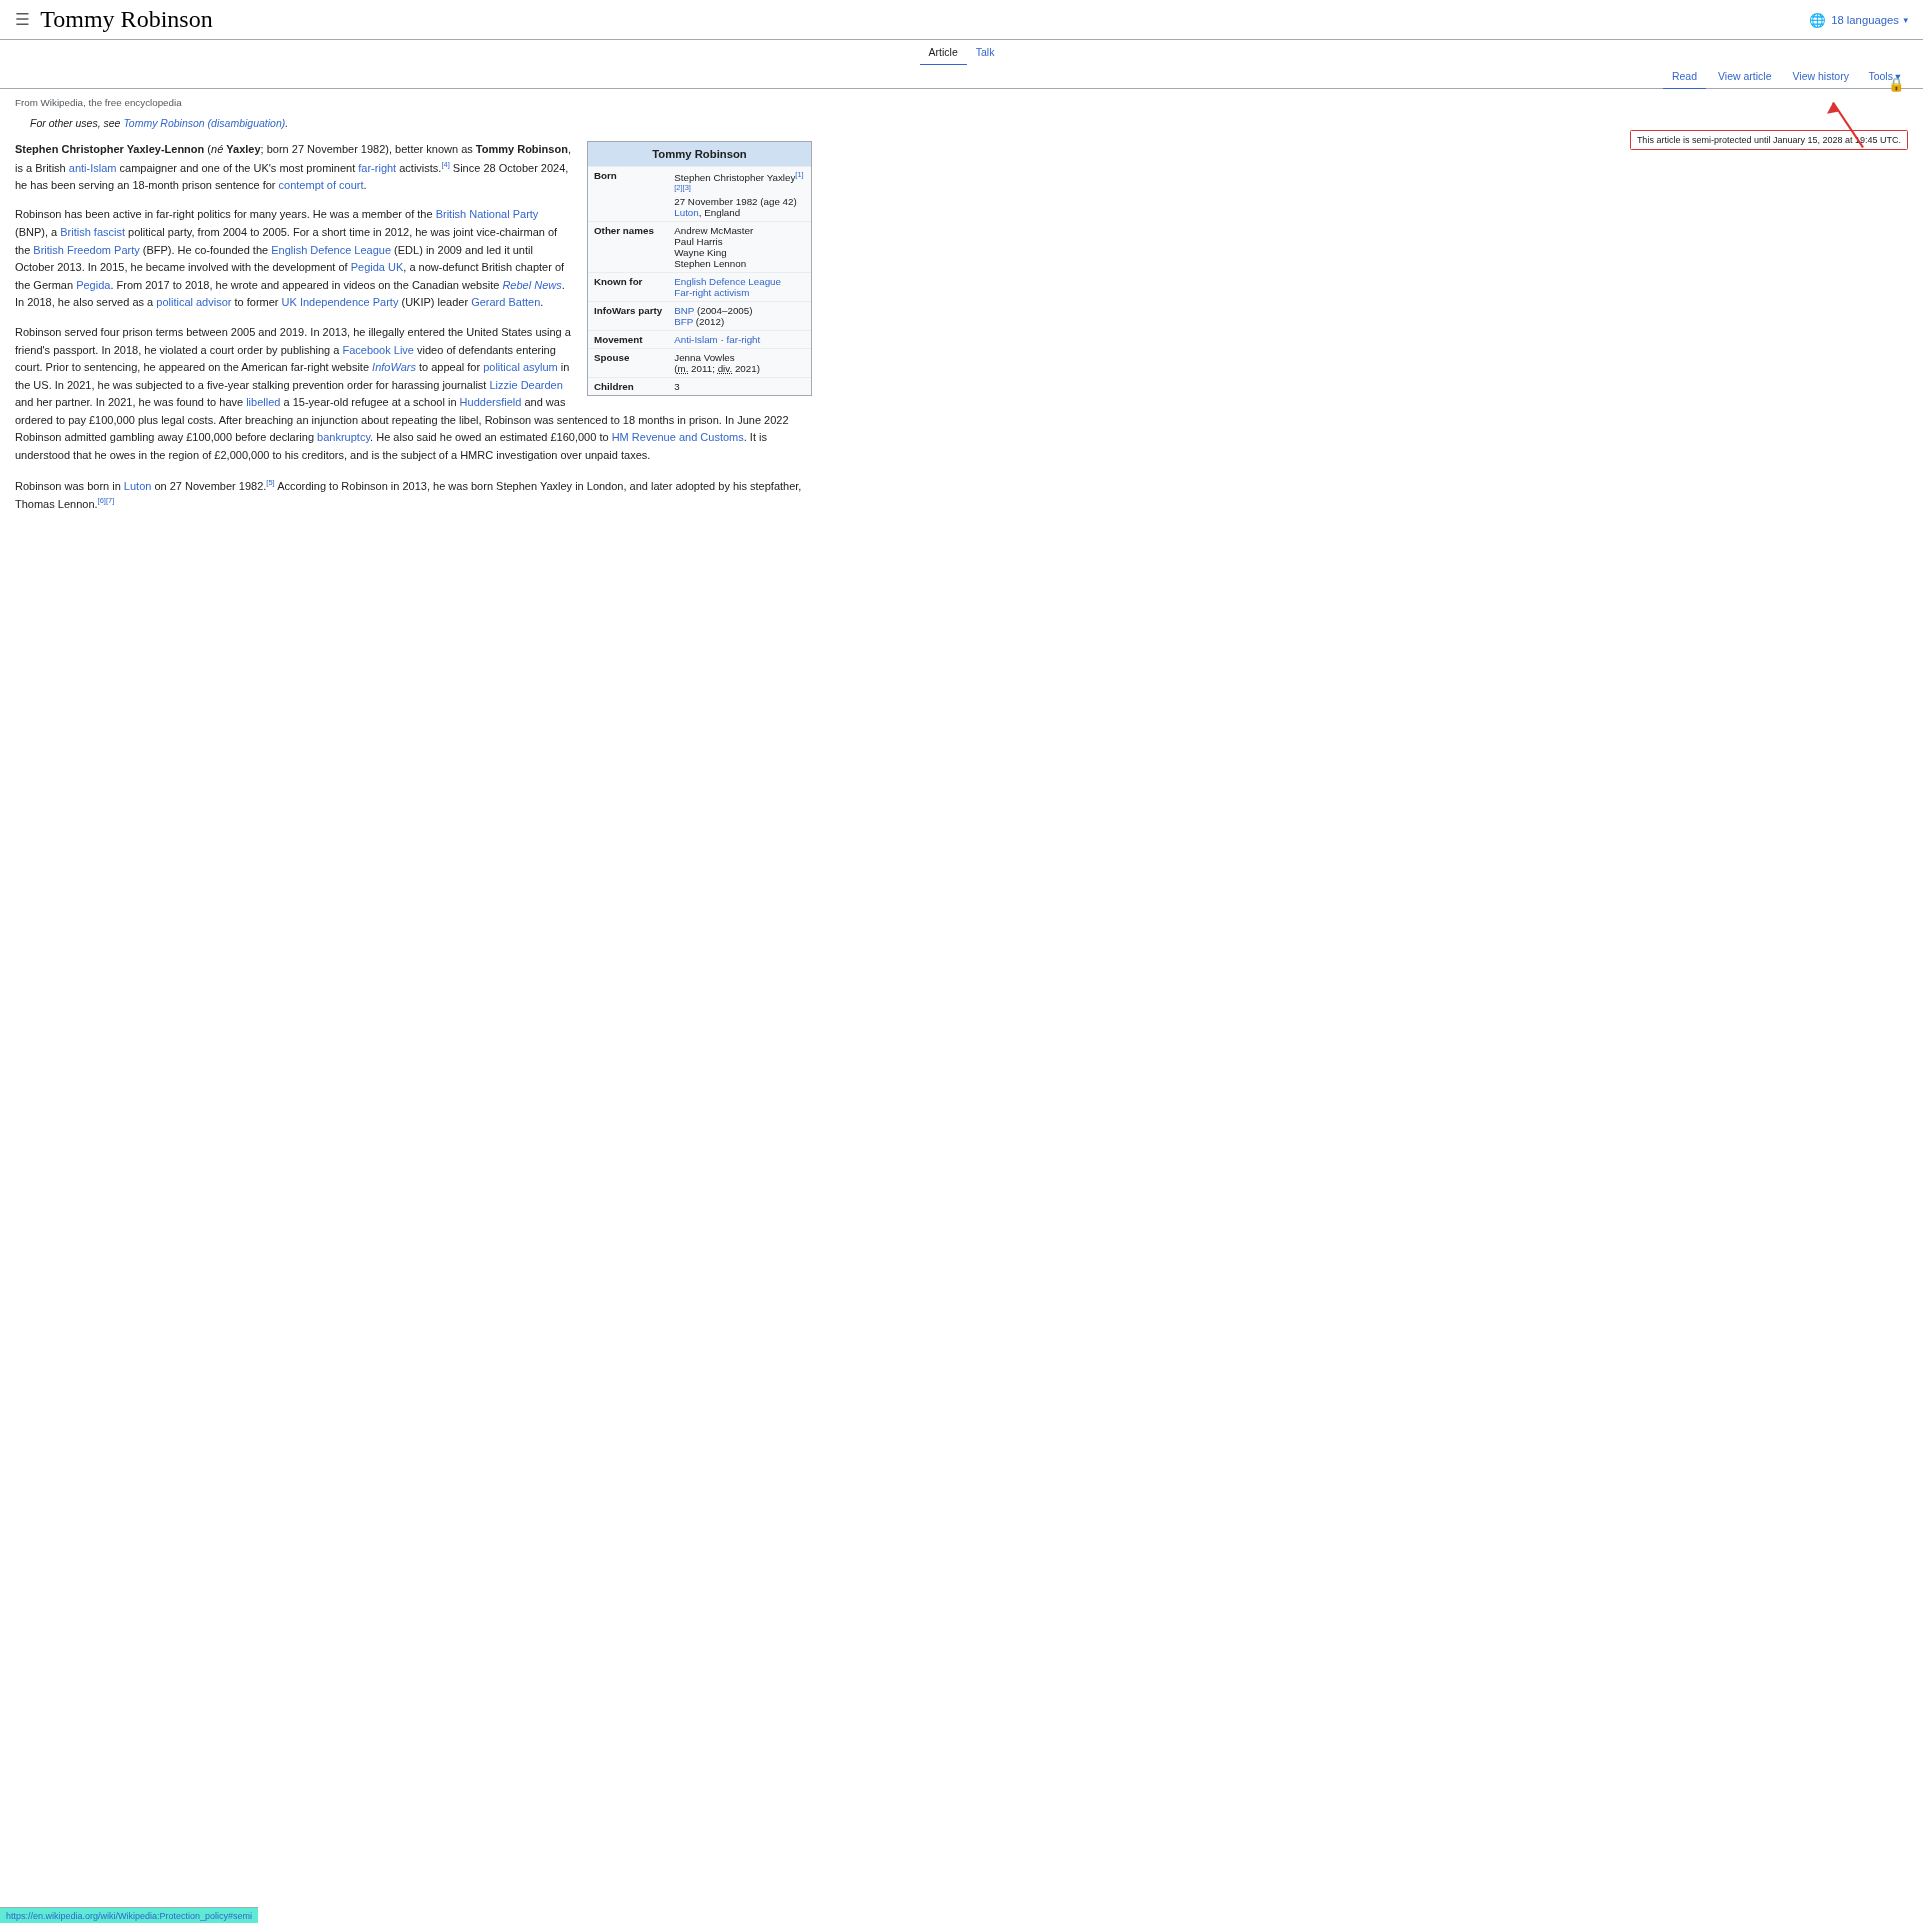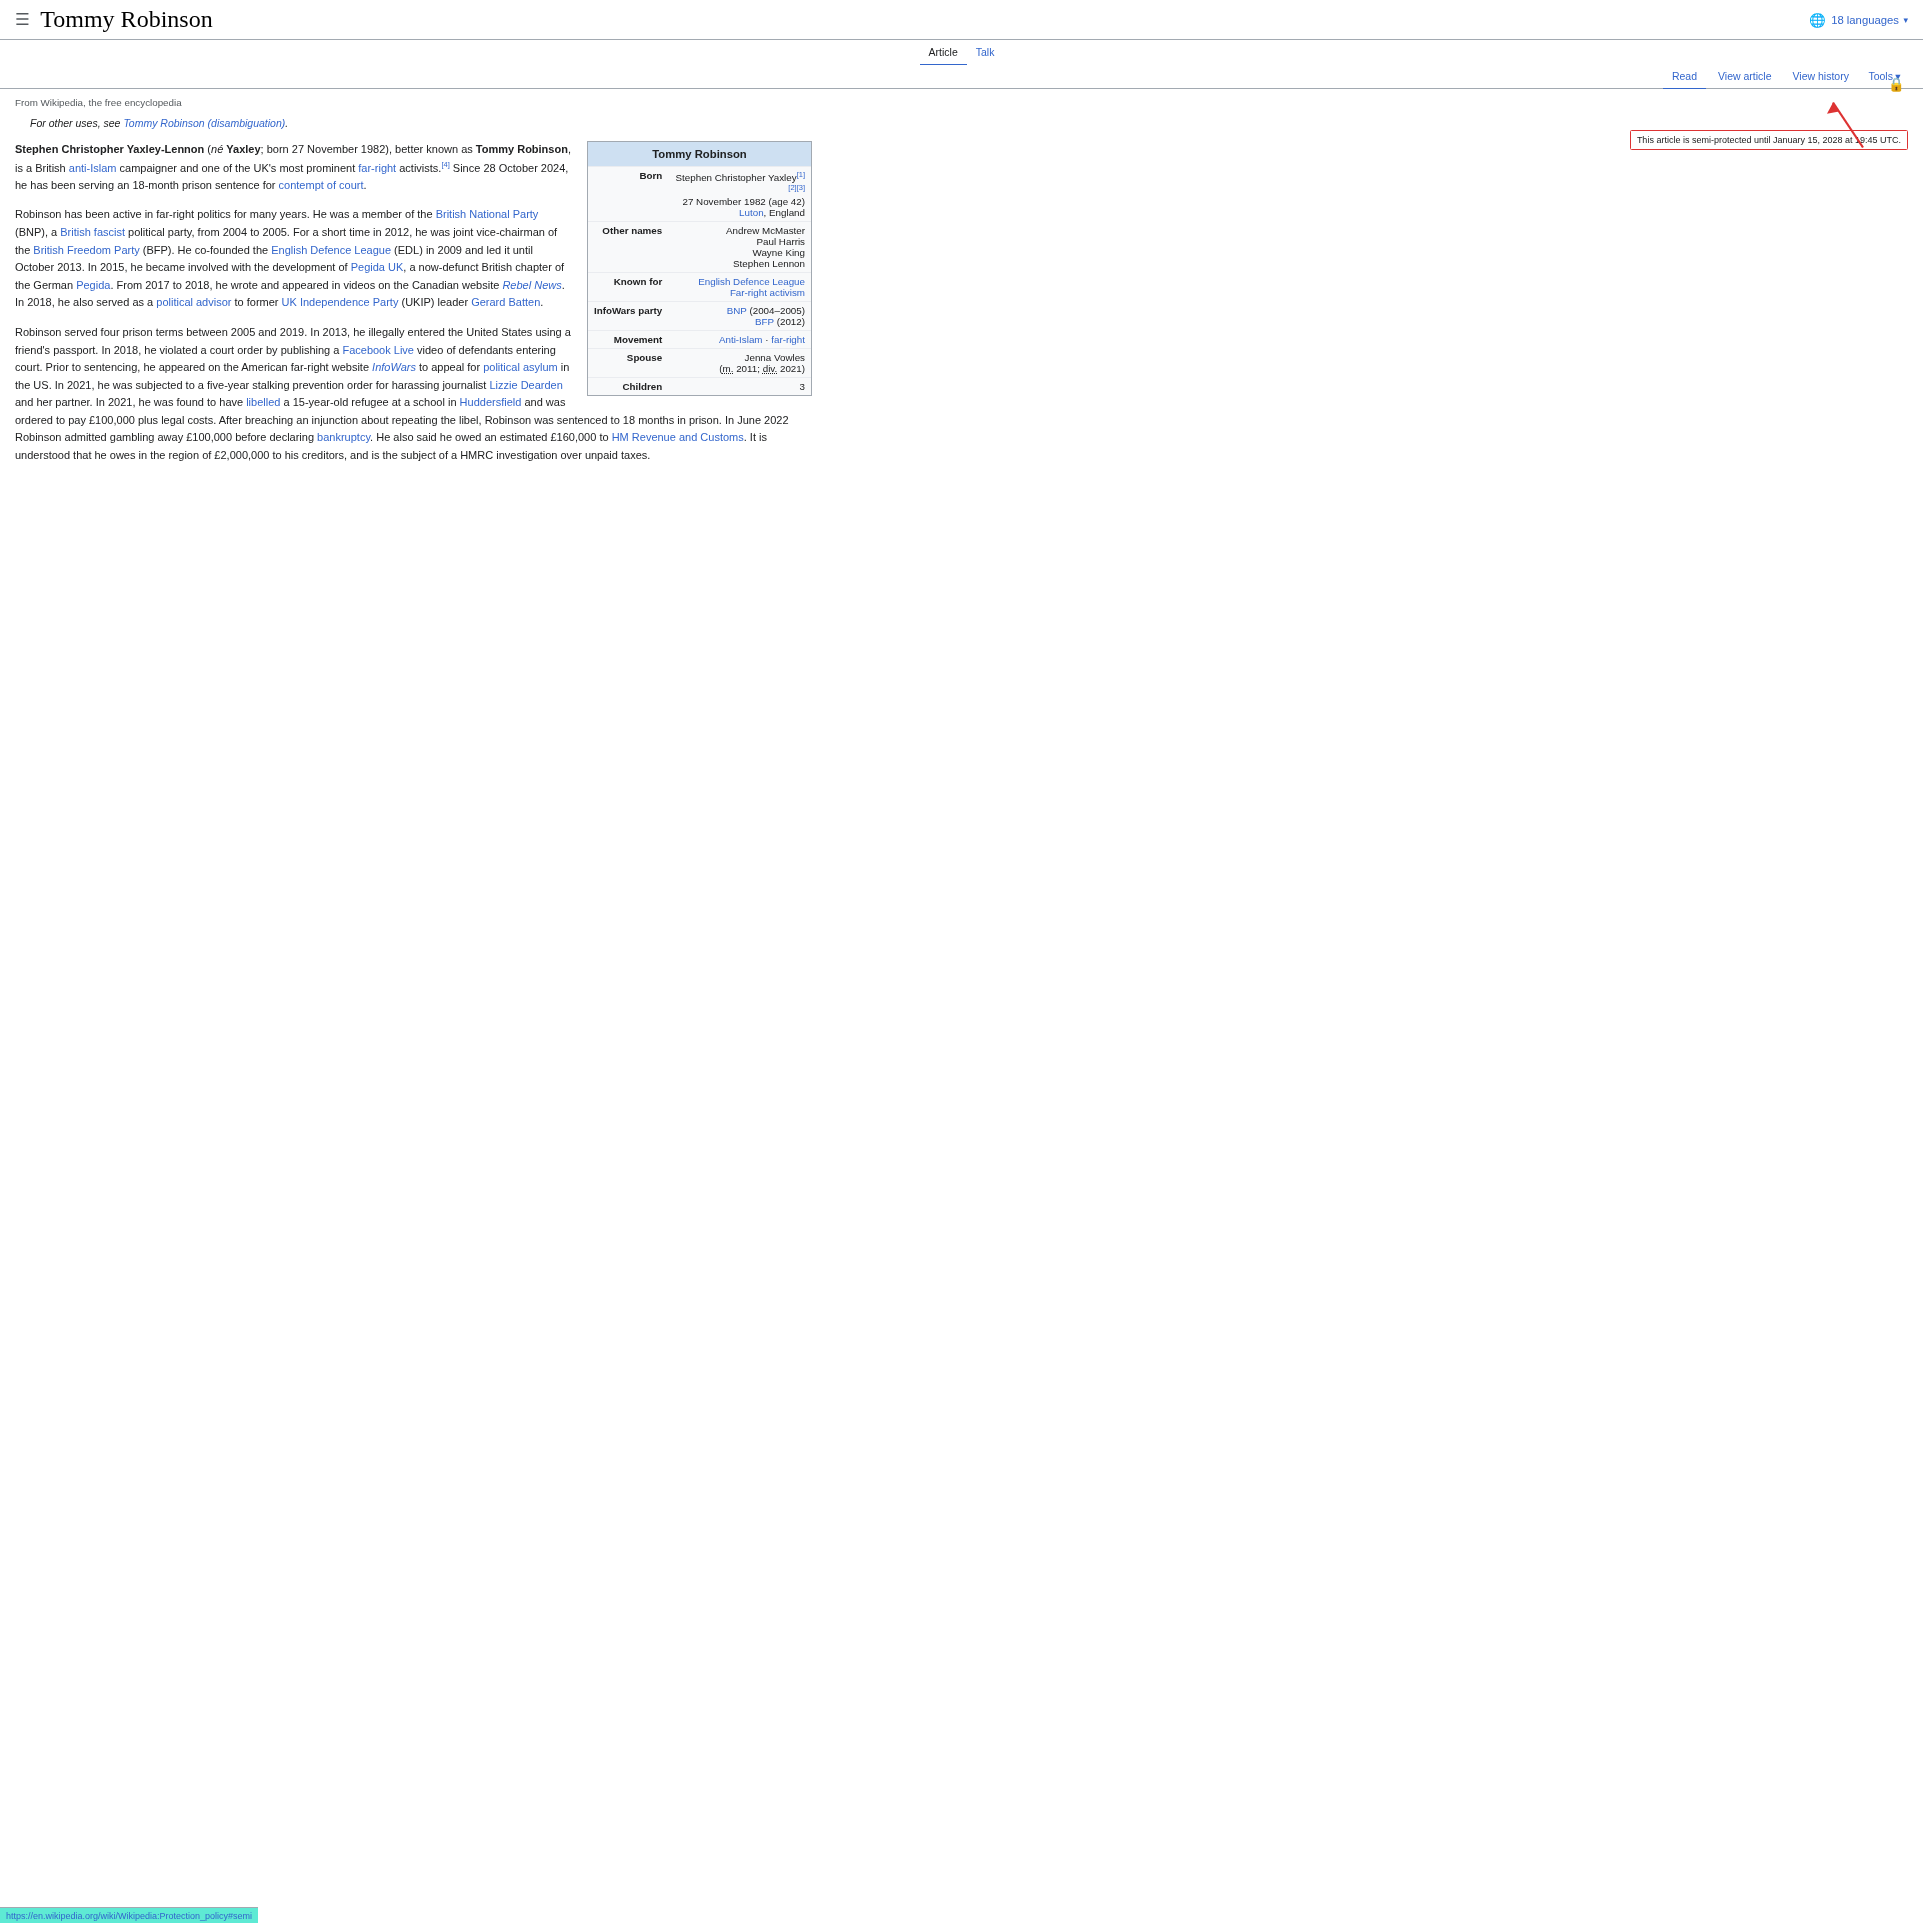--- a/index.html
+++ b/index.html
@@ -184,21 +184,20 @@
       text-align: center;
     }
     #infobox table {
       width: 100%;
       border-collapse: collapse;
     }
     #infobox td {
       padding: 3px 6px;
       vertical-align: top;
       border-top: 0.8px solid #eaecf0;
-      text-align: right;
     }
     #infobox td.label {
       font-weight: bold;
       white-space: nowrap;
       width: 68px;
     }
     sup { font-size: 7.5px; }
 
     
     #semi-protect {
@@ -351,18 +350,21 @@
 
       <p>
         Robinson has been active in far-right politics for many years. He was a member of the <a href="#">British National Party</a> (BNP), a <a href="#">British fascist</a> political party, from 2004 to 2005. For a short time in 2012, he was joint vice-chairman of the <a href="#">British Freedom Party</a> (BFP). He co-founded the <a href="#">English Defence League</a> (EDL) in 2009 and led it until October 2013. In 2015, he became involved with the development of <a href="#">Pegida UK</a>, a now-defunct British chapter of the German <a href="#">Pegida</a>. From 2017 to 2018, he wrote and appeared in videos on the Canadian website <a href="#"><em>Rebel News</em></a>. In 2018, he also served as a <a href="#">political advisor</a> to former <a href="#">UK Independence Party</a> (UKIP) leader <a href="#">Gerard Batten</a>.
       </p>
 
       <p>
         Robinson served four prison terms between 2005 and 2019. In 2013, he illegally entered the United States using a friend's passport. In 2018, he violated a court order by publishing a <a href="#">Facebook Live</a> video of defendants entering court. Prior to sentencing, he appeared on the American far-right website <a href="#"><em>InfoWars</em></a> to appeal for <a href="#">political asylum</a> in the US. In 2021, he was subjected to a five-year stalking prevention order for harassing journalist <a href="#">Lizzie Dearden</a> and her partner. In 2021, he was found to have <a href="#">libelled</a> a 15-year-old refugee at a school in <a href="#">Huddersfield</a> and was ordered to pay £100,000 plus legal costs. After breaching an injunction about repeating the libel, Robinson was sentenced to 18 months in prison. In June 2022 Robinson admitted gambling away £100,000 before declaring <a href="#">bankruptcy</a>. He also said he owed an estimated £160,000 to <a href="#">HM Revenue and Customs</a>. It is understood that he owes in the region of £2,000,000 to his creditors, and is the subject of a HMRC investigation over unpaid taxes.
       </p>
 
 
+      <p>
+        Robinson was born in <a href="#">Luton</a> on 27 November 1982.<sup><a href="#">[5]</a></sup> According to Robinson in 2013, he was born Stephen Yaxley in London, and later adopted by his stepfather, Thomas Lennon.<sup><a href="#">[6]</a><a href="#">[7]</a></sup>
+      </p>
     </div>
   </div>
 </div>
 
 <div id="statusbar">https://en.wikipedia.org/wiki/Wikipedia:Protection_policy#semi</div>
 
 
 </body></html>

